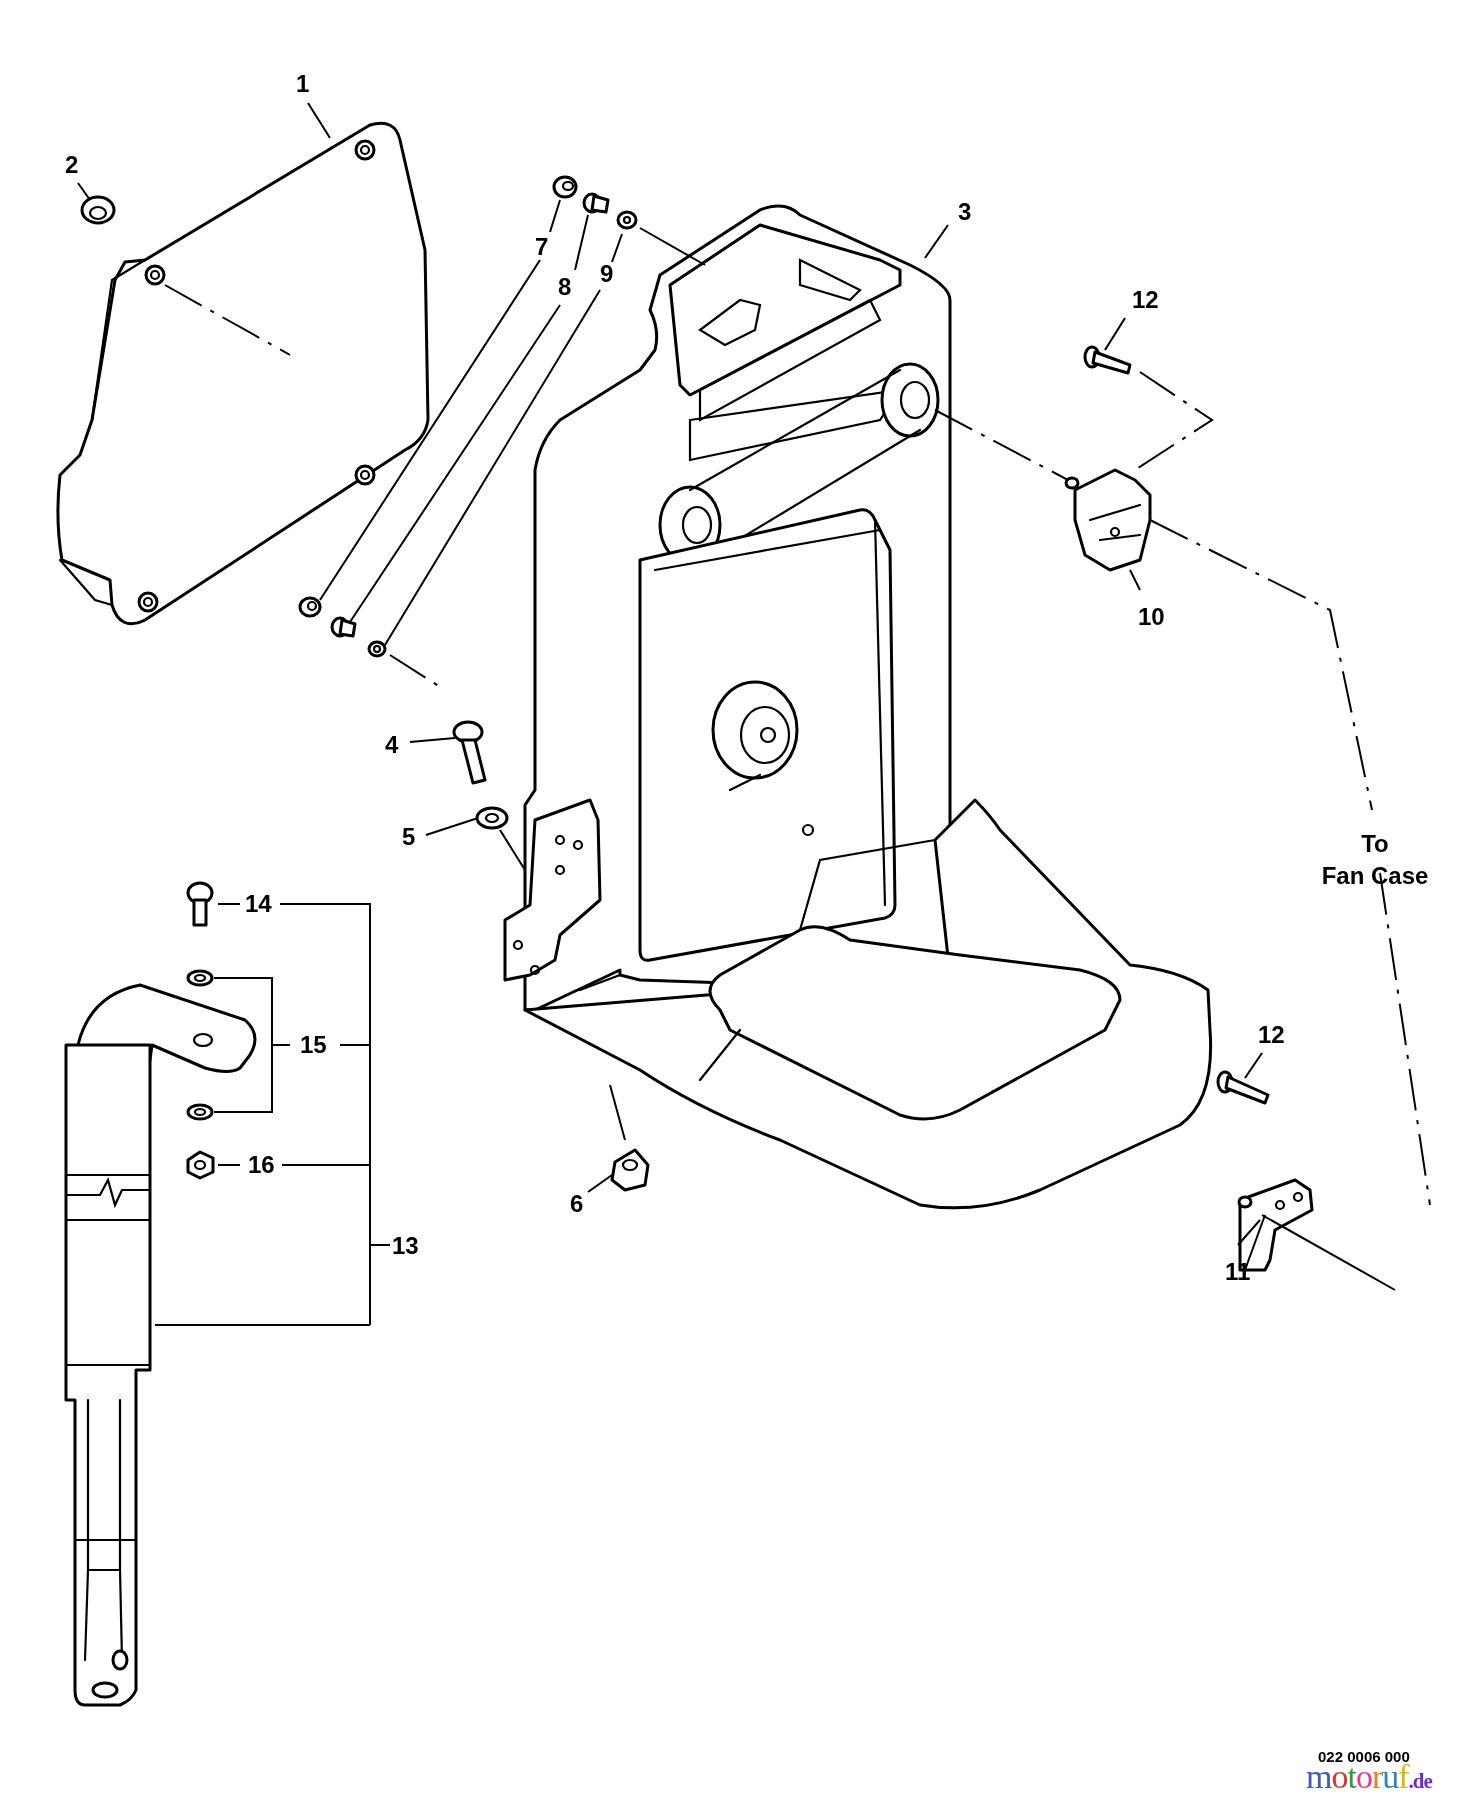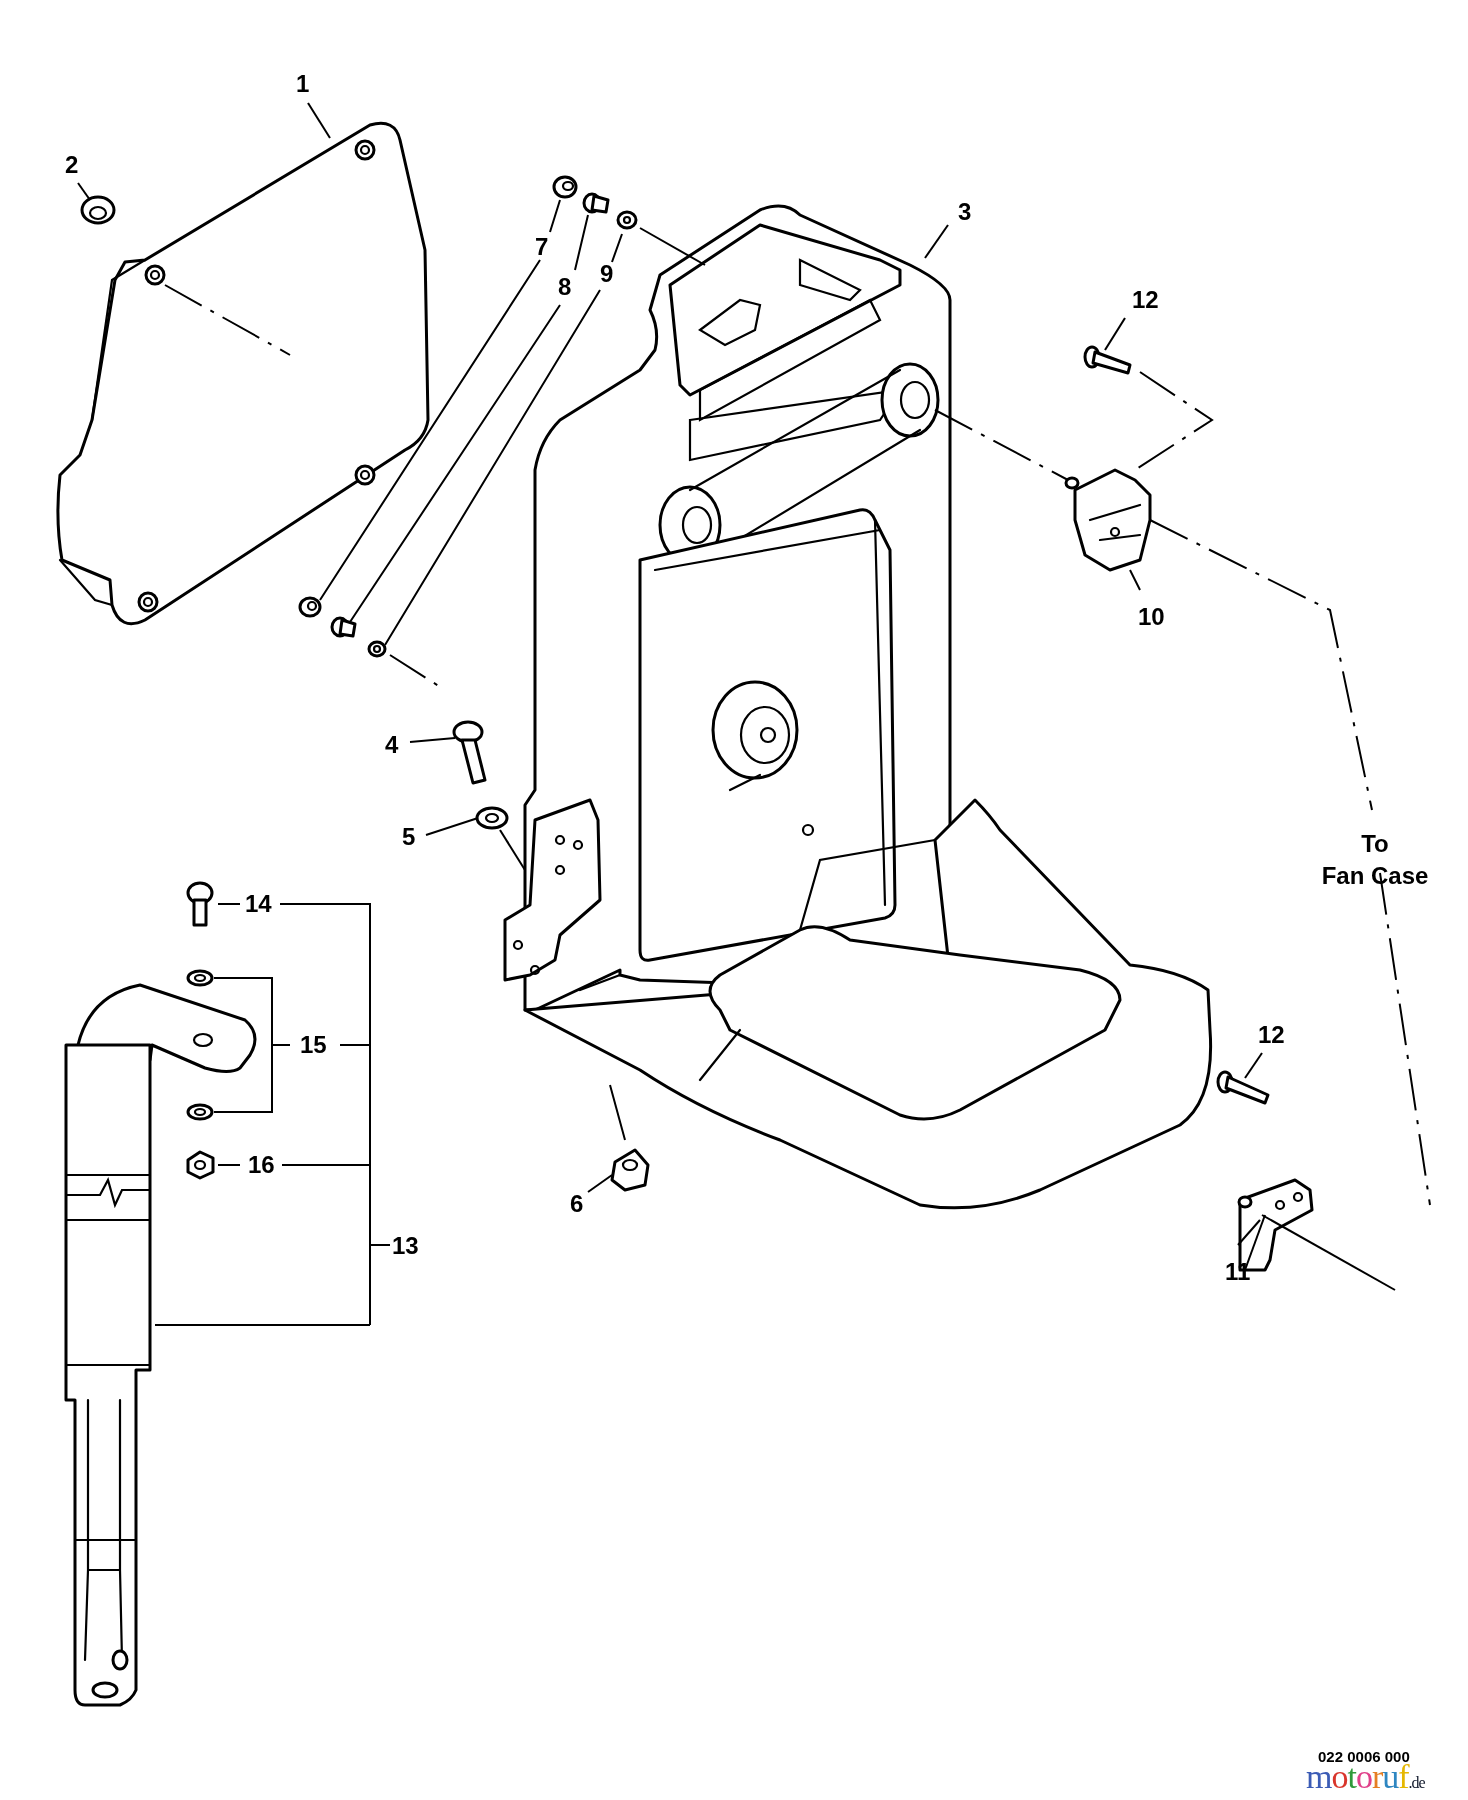--- a/index.html
+++ b/index.html
@@ -7,21 +7,21 @@
   svg.diagram { position:absolute; left:0; top:0; width:1468px; height:1800px; }
   .part { fill:#ffffff; stroke:#000; stroke-width:3; stroke-linejoin:round; stroke-linecap:round; }
   .thin { fill:none; stroke:#000; stroke-width:2.2; stroke-linecap:round; }
   .dash { fill:none; stroke:#000; stroke-width:2; stroke-dasharray:42 10 4 10; }
   .lead { fill:none; stroke:#000; stroke-width:2; }
   .num { font-family:"Liberation Sans", sans-serif; font-weight:bold; font-size:24px; fill:#000; }
   .note { font-family:"Liberation Sans", sans-serif; font-weight:bold; font-size:24px; fill:#000; }
   .code { position:absolute; left:1318px; top:1748px; font-family:"Liberation Sans", sans-serif; font-weight:bold; font-size:15px; color:#000; }
   .brand { position:absolute; left:1306px; top:1760px; font-family:"Liberation Serif", serif; font-size:34px; letter-spacing:-1px; line-height:1; }
   .brand span { display:inline-block; }
-  .brand .tld { font-size:16px; color:#0f172a; }
+  .brand .tld { font-size:21px; color:#6d28d9;font-weight:bold; }
 </style>
 </head>
 <body>
 
 <svg class="diagram" viewBox="0 0 1468 1800" xmlns="http://www.w3.org/2000/svg">
 
   <g>
     <path class="part" d="M115,280 L125,262 L145,260 L370,125 Q395,118 400,140 L425,250 L428,420 Q425,440 405,450 L145,620 Q120,632 112,605 L110,580 L62,560 Q55,520 60,475 L80,455 L92,420 Z"></path>
     <path class="thin" d="M145,260 L112,280 L92,420 M112,605 L95,600 L60,560"></path>
     <circle class="part" cx="365" cy="150" r="9"></circle>

